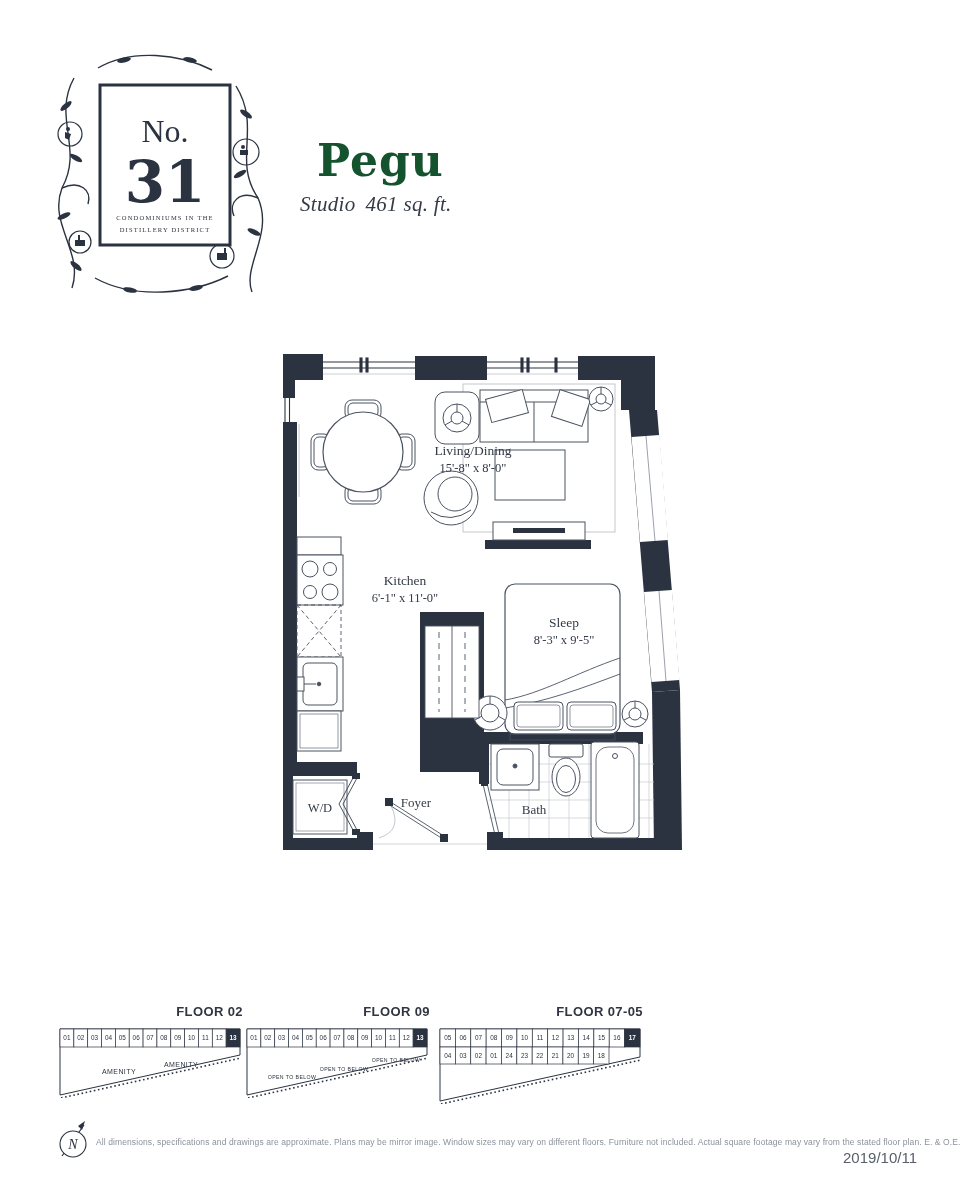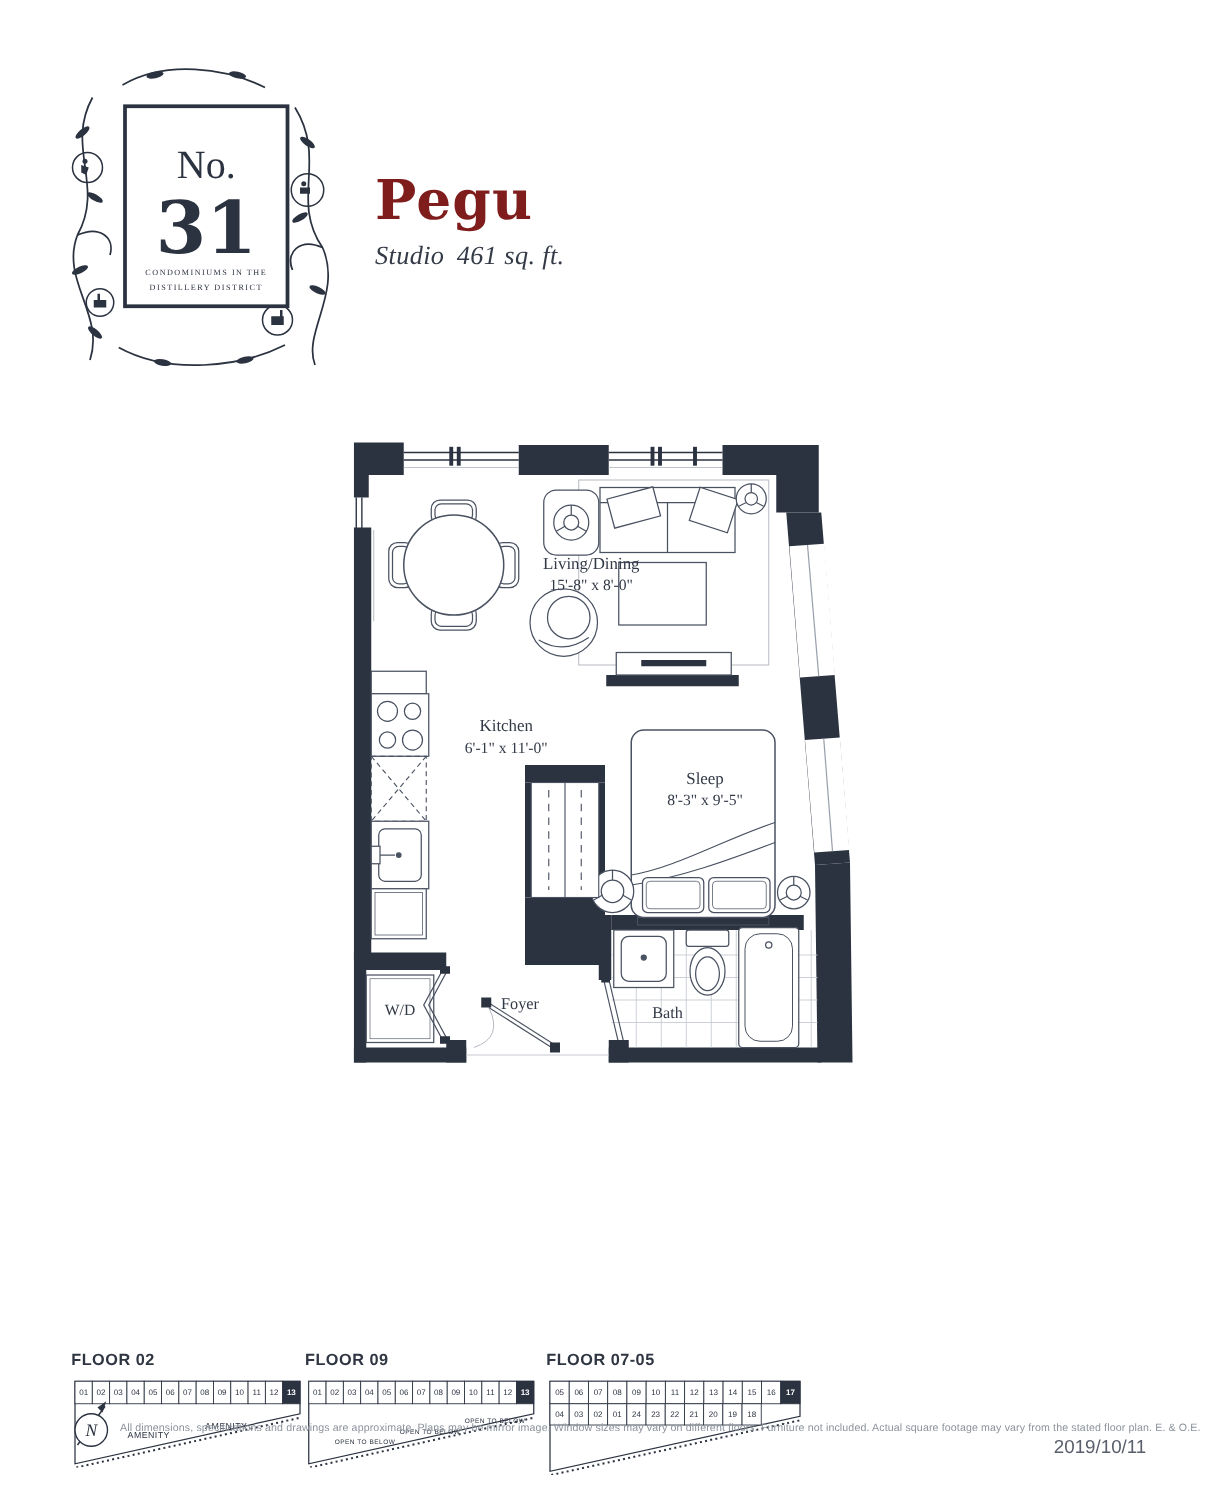--- a/index.html
+++ b/index.html
@@ -6,31 +6,31 @@
   body{
     width:972px;height:1188px;position:relative;background:#ffffff;
     font-family:"Liberation Sans",sans-serif;color:#2b3240;overflow:hidden;
   }
   .abs{position:absolute;}
   
   #logo{left:40px;top:40px;width:228px;height:264px;}
   #title-block{left:300px;top:138px;}
   #unit-name{
     font-family:"DejaVu Serif","Liberation Serif",serif;font-weight:700;
-    font-size:44px;line-height:1.05;color:#7f1d1d;letter-spacing:1px;
+    font-size:44px;line-height:1.05;color:#14532d;letter-spacing:1px;margin-left:17px;
   }
   #unit-sub{
     font-family:"Liberation Serif",serif;font-size:21px;color:#343b47;
     margin-top:8px;letter-spacing:.3px;font-style:italic;
   }
   #unit-sub .gap{display:inline-block;width:10px;}
   
   #floorplan{left:283px;top:352px;}
   
-  .keyplan-block{top:1080px;}
+  .keyplan-block{top:1004px;text-align:right;}
   #kp0{left:57px;} #kp1{left:244px;} #kp2{left:437px;}
   .kp-label{
     font-size:13px;font-weight:700;color:#2f3642;letter-spacing:.4px;
     margin-bottom:5px;font-family:"Liberation Sans",sans-serif;
   }
   
   #compass{left:53px;top:1118px;}
   #disclaimer{
     left:75px;right:40px;top:1137px;text-align:center;white-space:nowrap;
     font-size:8.5px;color:#8c929c;letter-spacing:.1px;padding-left:21px;

